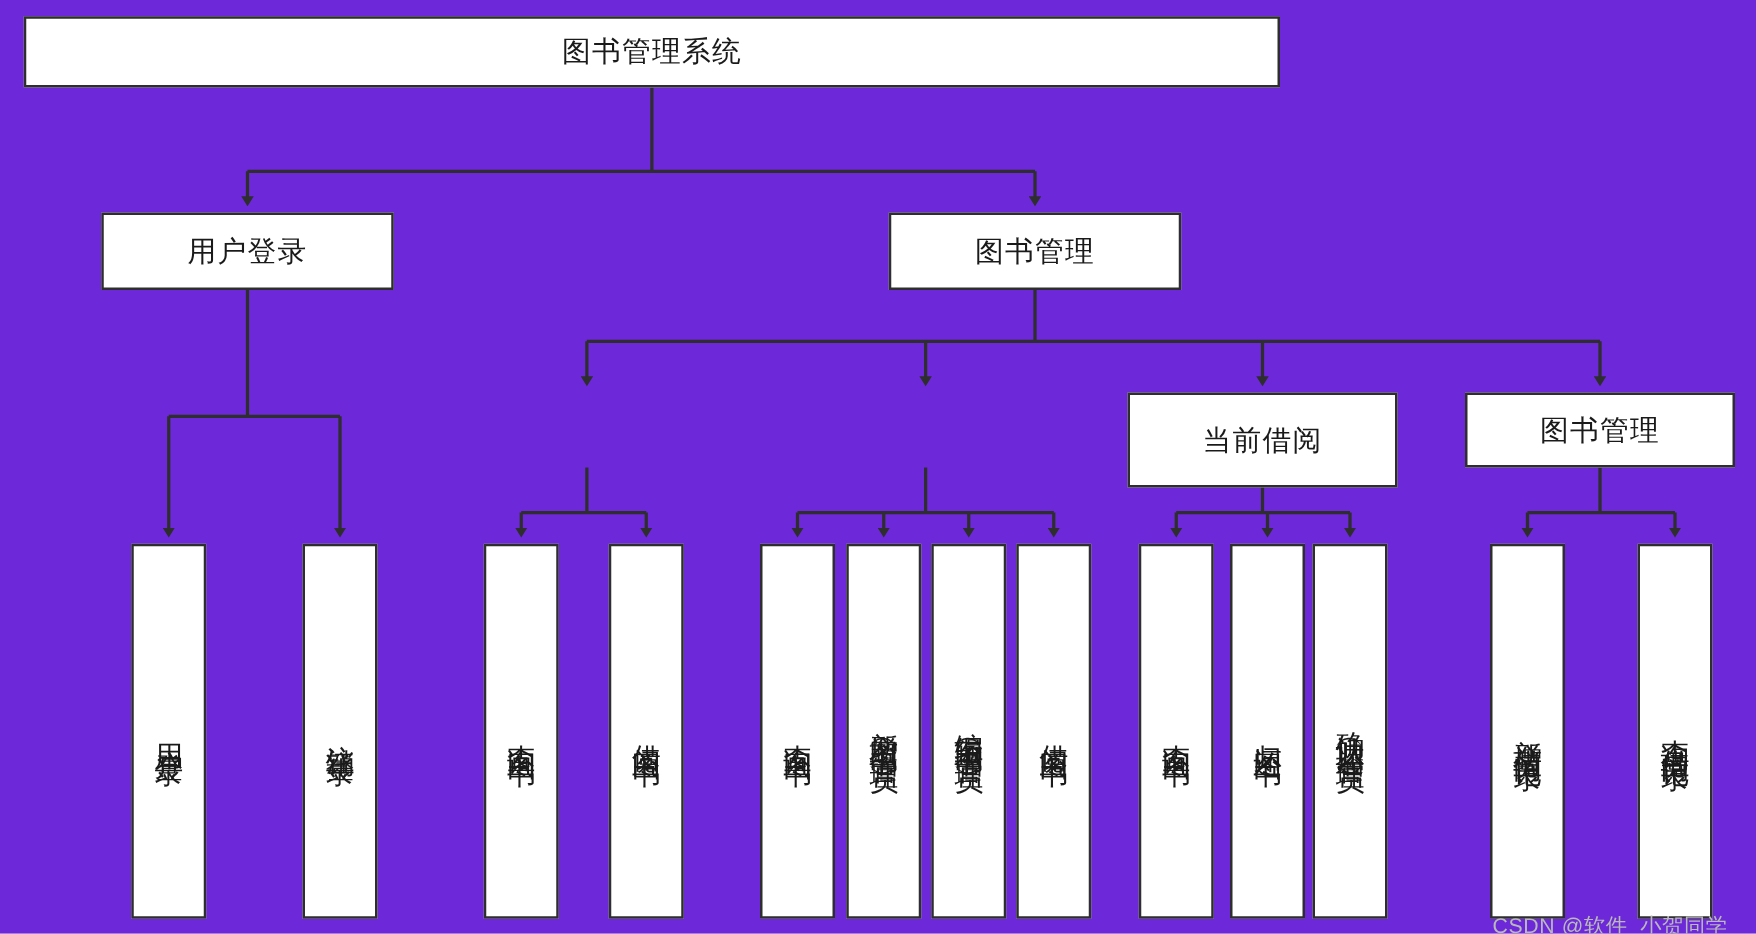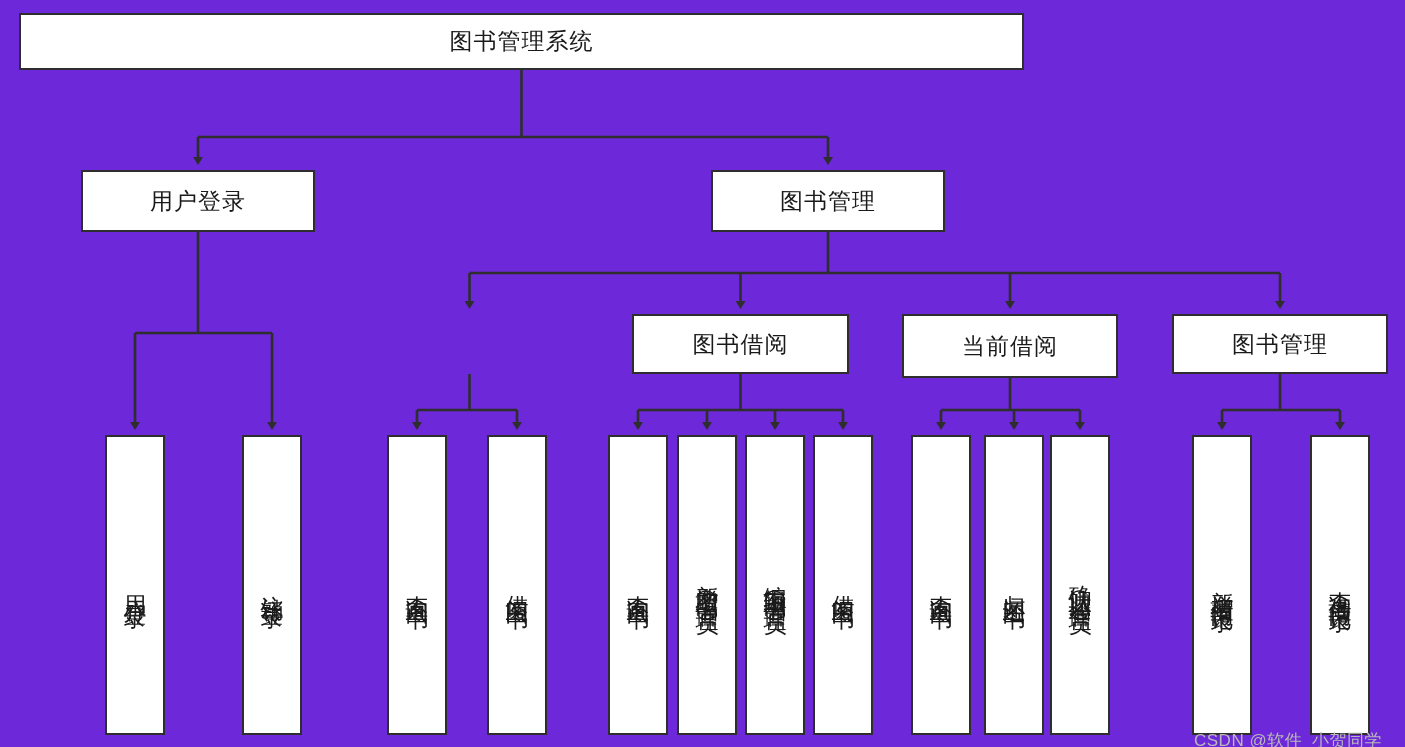--- a/index.html
+++ b/index.html
@@ -115,24 +115,21 @@
     <span class="htext">图书管理系统</span>
   </div>
 
   <div class="node horiz" style="left: 81px; top: 170px; width: 234px; height: 62px;">
     <span class="htext">用户登录</span>
   </div>
   <div class="node horiz" style="left: 711px; top: 170px; width: 234px; height: 62px;">
     <span class="htext">图书管理</span>
   </div>
 
-  <div class="node horiz" style="left: 632px; top: 314px; width: 217px; height: 60px;">
-    <span class="htext">图书借阅</span>
-  </div>
-  <div class="node horiz" style="left: 902px; top: 314px; width: 216px; height: 64px;">
+  <div class="node horiz" style="left: 902px; top: 314px; width: 216px; height: 76px;">
     <span class="htext">当前借阅</span>
   </div>
   <div class="node horiz" style="left: 1172px; top: 314px; width: 216px; height: 60px;">
     <span class="htext">图书管理</span>
   </div>
 
   <div class="node vert" style="left: 105px; top: 435px; width: 60px; height: 300px;">
     <span class="vtext">用户登录</span>
   </div>
   <div class="node vert" style="left: 242px; top: 435px; width: 60px; height: 300px;">

